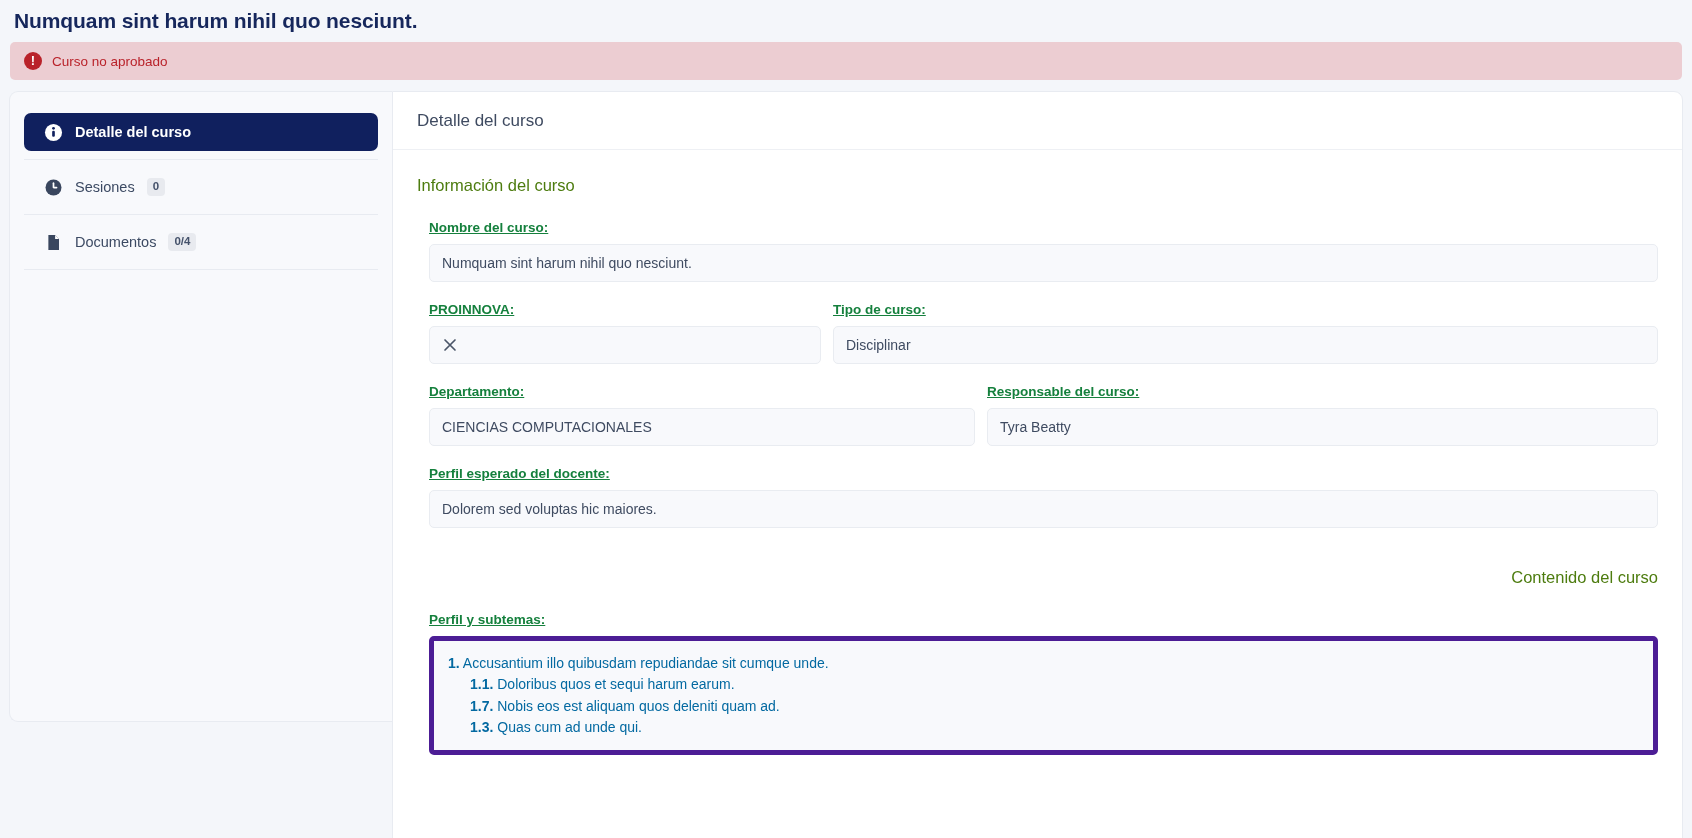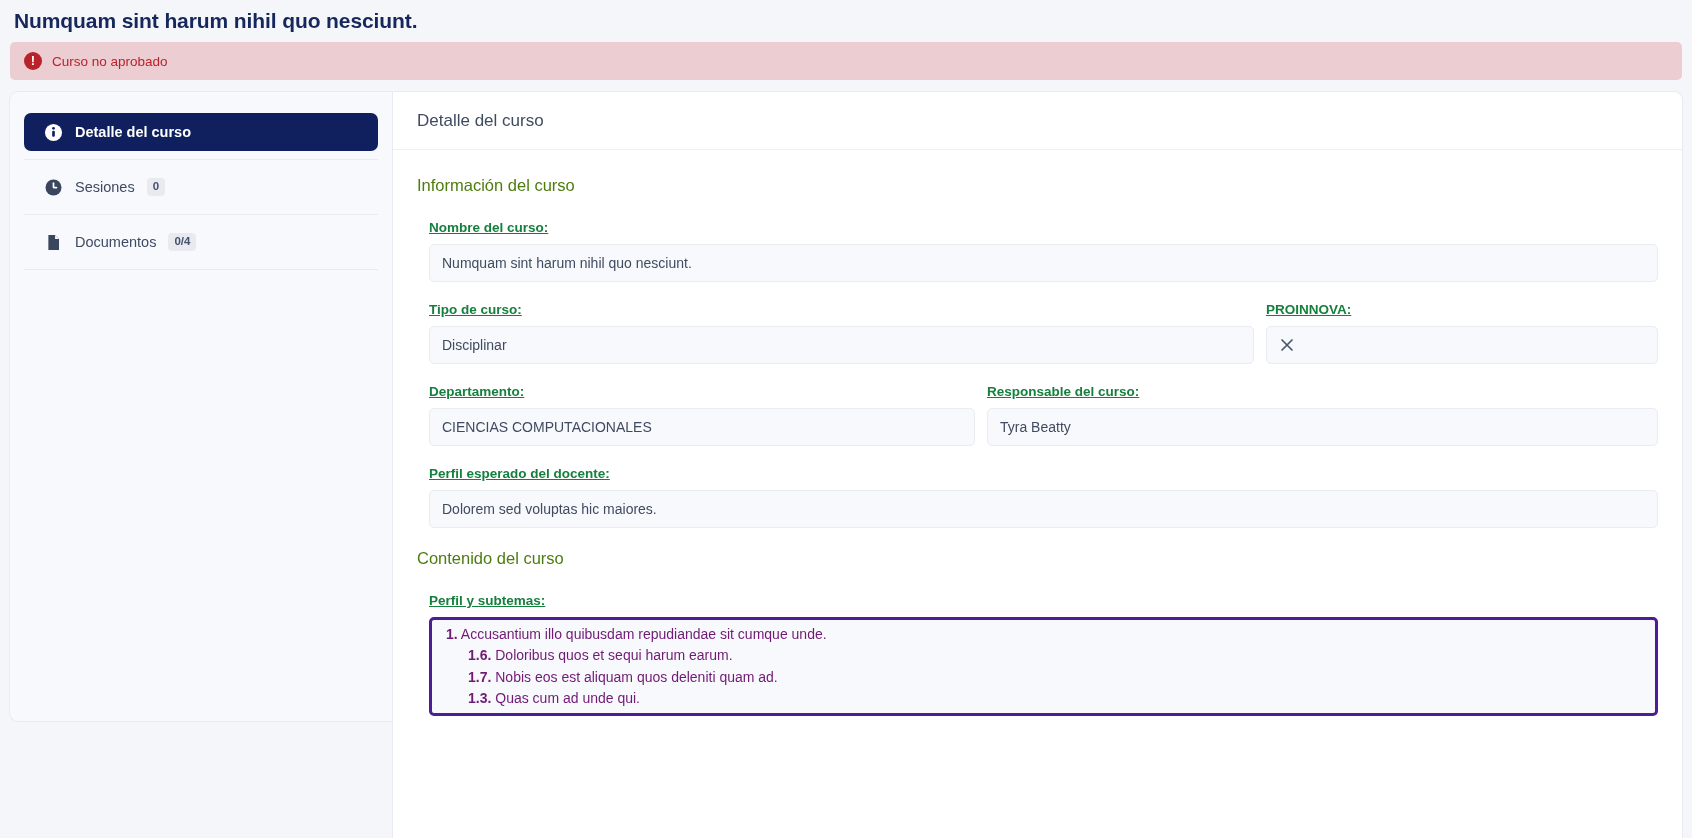--- a/index.html
+++ b/index.html
@@ -129,21 +129,21 @@
     font-size: 17px;
     color: #3f4b61;
   }
   .main-body { padding: 26px 24px 0 24px; }
 
   .section-title {
     font-size: 16.5px;
     color: #4d7c0f;
     margin-bottom: 25px;
   }
-  .section-title.second { margin-top: 21px; }
+  .section-title.second { margin-top: 40px; text-align: right; }
 
   .field-label {
     font-size: 13.5px;
     font-weight: bold;
     color: #15803d;
     margin-bottom: 9px;
     display: block;
     text-decoration: underline;
   }
   .field-box {
@@ -159,25 +159,25 @@
   }
   .field-group { margin-bottom: 20px; padding-left: 12px; }
   .row { display: flex; gap: 12px; }
   .row > .field-group { margin-bottom: 20px; padding-left: 0; }
   .pl12 { padding-left: 12px; }
 
   .x-icon { width: 16px; height: 16px; display: block; }
 
   .topic-box {
     background: #f8f9fc;
-    border: 3px solid #4c1d95;
+    border: 5px solid #4c1d95;
     border-radius: 5px;
-    padding: 4px 14px;
+    padding: 12px 14px;
     font-size: 14px;
-    color: #701a75;
+    color: #0369a1;
     line-height: 1.52;
   }
   .topic-line { display: block; }
   .topic-line.sub { padding-left: 22px; }
   .topic-num { font-weight: bold; }
 </style>
 </head>
 <body>
 
 <div class="page-title-bar">
@@ -239,31 +239,31 @@
     <div class="main-body">
 
       <div class="section-title">Información del curso</div>
 
       <div class="field-group">
         <span class="field-label">Nombre del curso:</span>
         <div class="field-box">Numquam sint harum nihil quo nesciunt.</div>
       </div>
 
       <div class="row pl12">
-        <div class="field-group" style="flex:0 0 825px;">
-          <span class="field-label">Tipo de curso:</span>
-          <div class="field-box">Disciplinar</div>
-        </div>
         <div class="field-group" style="flex:1;">
           <span class="field-label">PROINNOVA:</span>
           <div class="field-box">
             <svg class="x-icon" viewBox="0 0 16 16">
               <path d="M3 3 L13 13 M13 3 L3 13" stroke="#4b5669" stroke-width="1.7" stroke-linecap="round"></path>
             </svg>
           </div>
+        </div>
+        <div class="field-group" style="flex:0 0 825px;">
+          <span class="field-label">Tipo de curso:</span>
+          <div class="field-box">Disciplinar</div>
         </div>
       </div>
 
       <div class="row pl12">
         <div class="field-group" style="flex:0 0 546px;">
           <span class="field-label">Departamento:</span>
           <div class="field-box">CIENCIAS COMPUTACIONALES</div>
         </div>
         <div class="field-group" style="flex:1;">
           <span class="field-label">Responsable del curso:</span>
@@ -279,21 +279,21 @@
       <div class="section-title second">Contenido del curso</div>
 
       <div class="field-group">
         <span class="field-label">Perfil y subtemas:</span>
         <div class="topic-box">
           <span class="topic-line">
             <span class="topic-num">1.</span>
             <span>Accusantium illo quibusdam repudiandae sit cumque unde.</span>
           </span>
           <span class="topic-line sub">
-            <span class="topic-num">1.6.</span>
+            <span class="topic-num">1.1.</span>
             <span>Doloribus quos et sequi harum earum.</span>
           </span>
           <span class="topic-line sub">
             <span class="topic-num">1.7.</span>
             <span>Nobis eos est aliquam quos deleniti quam ad.</span>
           </span>
           <span class="topic-line sub">
             <span class="topic-num">1.3.</span>
             <span>Quas cum ad unde qui.</span>
           </span>

